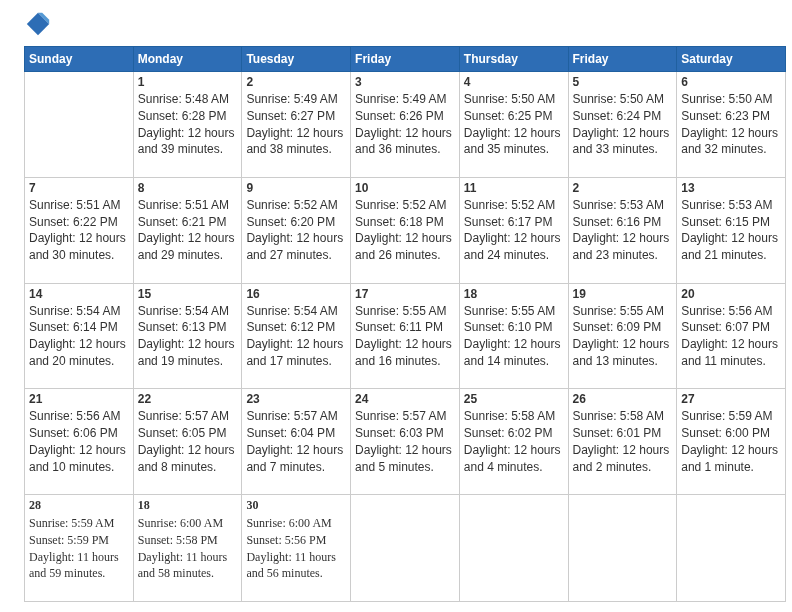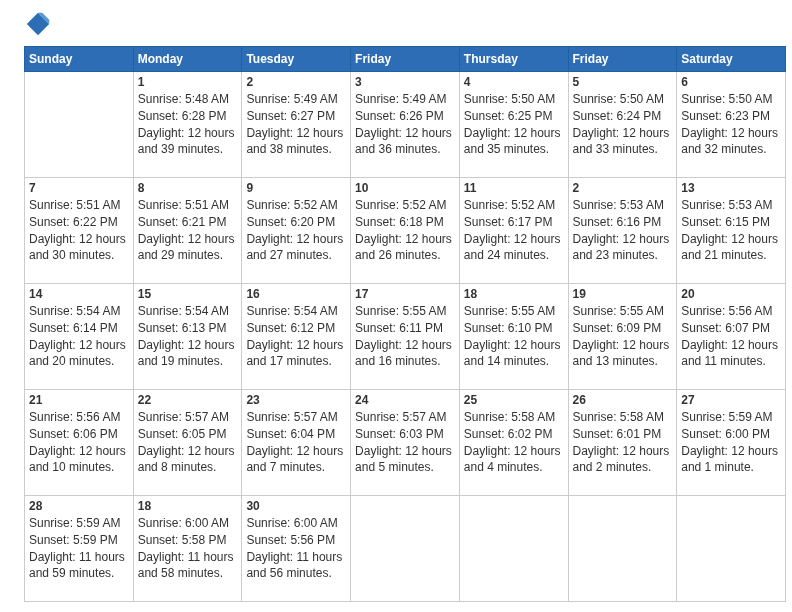--- a/index.html
+++ b/index.html
@@ -74,20 +74,21 @@
       border: 1px solid #ccc;
       vertical-align: top;
       padding: 3px 4px;
       font-size: 9.5px;
       color: #333;
       background: #fff;
       height: 88px;
     }
     .calendar tr:last-child td {
       height: 78px;
+      font-family: Liberation Serif, serif;
     }
     .day-num {
       font-size: 12px;
       font-weight: bold;
       color: #333;
       display: block;
       margin-bottom: 2px;
     }
     .cell-info {
       font-size: 12px;

